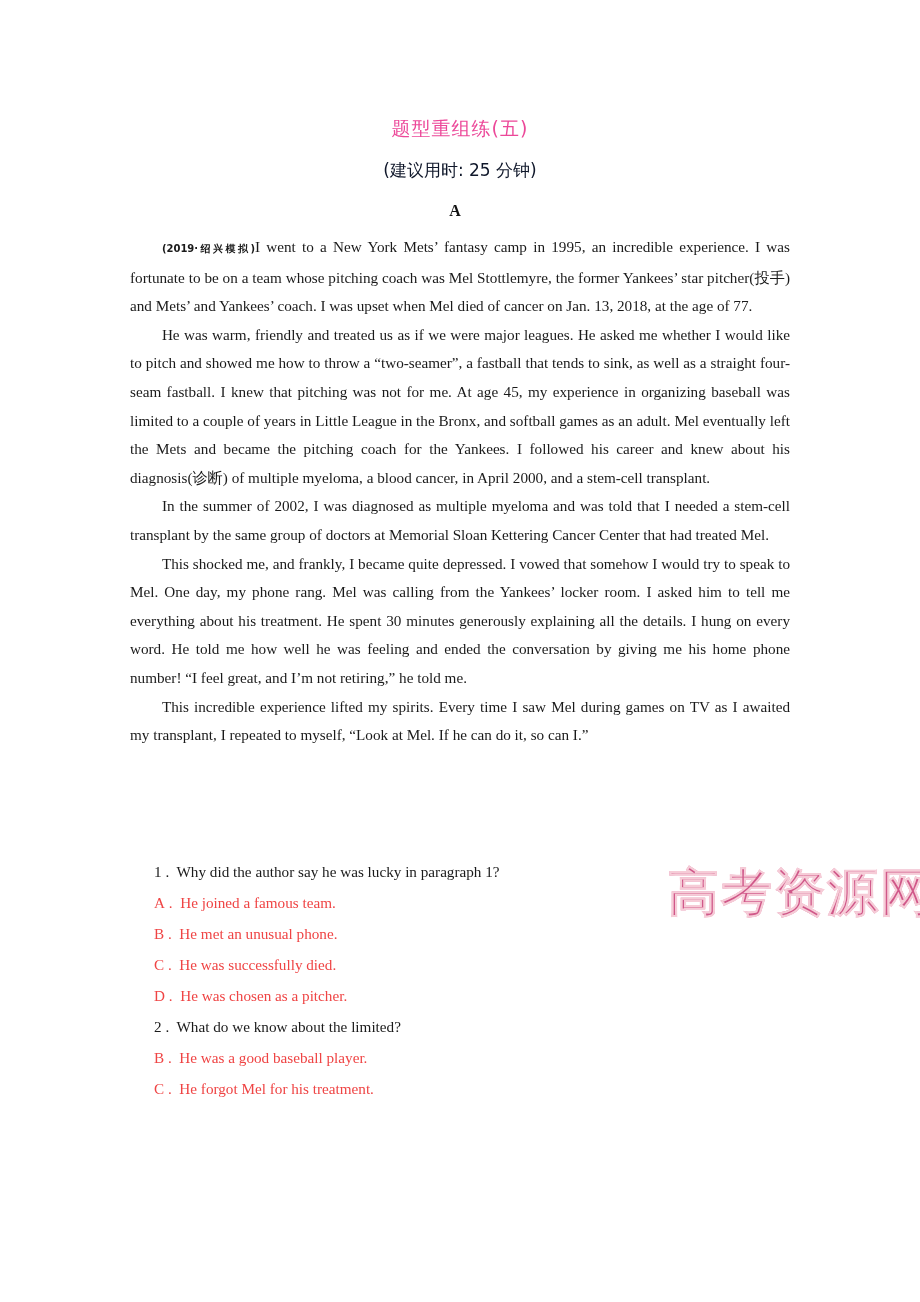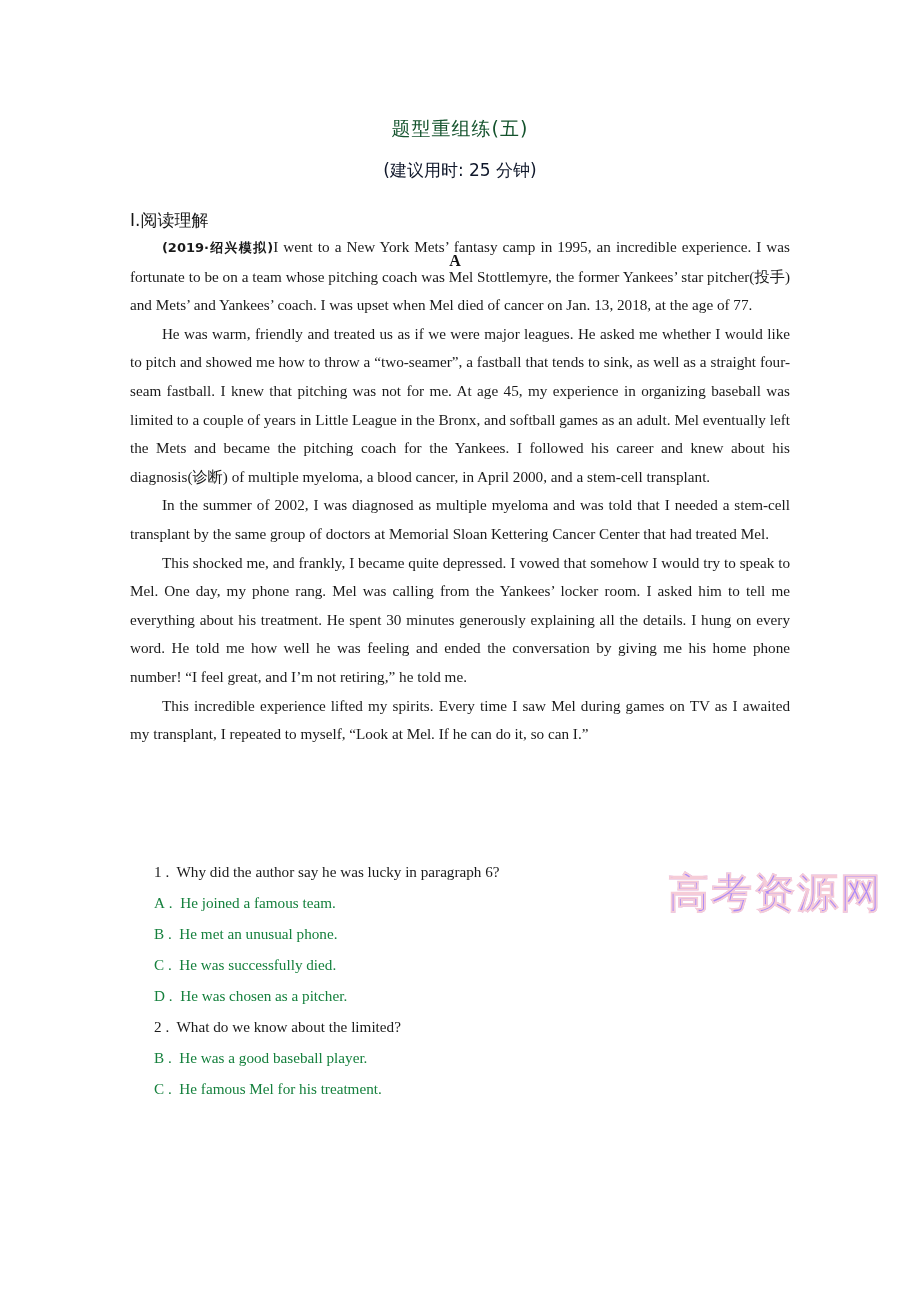--- a/index.html
+++ b/index.html
@@ -24,21 +24,21 @@
 
   
   .doc-title {
     text-align: center;
     font-size: 19px;
     letter-spacing: 1px;
     margin: 0;
     padding-top: 116px;
     font-family: "DejaVu Sans", "Liberation Sans", sans-serif;
     font-weight: 400;
-    color: #14532d;
+    color: #ec4899;
   }
   .doc-subtitle {
     text-align: center;
     font-size: 17px;
     margin: 0;
     padding-top: 17px;
     font-family: "DejaVu Sans", "Liberation Sans", sans-serif;
     font-weight: 400;
     color: #0f172a;
   }
@@ -73,21 +73,21 @@
     font-size: 15.2px;
     line-height: 28.6px;
     text-align: justify;
     text-justify: inter-word;
     text-indent: 2.1em;
     color: #1a1a1a;
   }
   .src {
     font-family: "DejaVu Sans", "Liberation Sans", sans-serif;
     font-weight: bold;
-    font-size: 13px;
+    font-size: 10px;
   }
 
   
   .questions {
     position: absolute;
     left: 130px;
     top: 856px;
     width: 660px;
   }
   .q-item { margin: 0; }
@@ -97,75 +97,74 @@
     margin: 0;
     padding-left: 24px;
     color: #1a1a1a;
   }
   .q-stem .num { letter-spacing: 0.25em; }
   .opt {
     font-size: 15.2px;
     line-height: 31px;
     margin: 0;
     padding-left: 24px;
-    color: #15803d;
+    color: #ef4444;
   }
   .opt .lbl { letter-spacing: 0.25em; }
 
   
   .watermark {
     position: absolute;
     left: 668px;
     top: 866px;
     width: 212px;
     height: 54px;
     font-family: "DejaVu Sans", "Liberation Sans", sans-serif;
-    font-size: 41px;
+    font-size: 51px;
     font-weight: bold;
     letter-spacing: 2px;
-    color: #8b5cf6;
+    color: #be185d;
     opacity: 0.72;
     white-space: nowrap;
     line-height: 54px;
     user-select: none;
     pointer-events: none;
     -webkit-text-stroke: 0.5px #f3b9c9;
   }
 </style>
 </head>
 <body>
 
 <div class="page">
 
   <h1 class="doc-title">题型重组练(五)</h1>
   <div class="doc-subtitle">(建议用时: 25 分钟)</div>
-  <div class="section-heading">Ⅰ.阅读理解</div>
   <div class="part-letter">A</div>
 
   <div class="body-block">
     <p class="para"><span class="src">(2019·绍兴模拟)</span><span>I went to a New York Mets’ fantasy camp in 1995, an incredible experience. I was fortunate to be on a team whose pitching coach was Mel Stottlemyre, the former Yankees’  star pitcher(投手) and Mets’ and Yankees’ coach. I was upset when Mel died of cancer on Jan. 13, 2018, at the age of 77.</span></p>
     <p class="para">He was warm, friendly and treated us as if we were major leagues. He asked me whether I would like to pitch and showed me how to throw a “two-seamer”, a fastball that tends to sink, as well as a straight four-seam fastball. I knew that pitching was not for me. At age 45, my experience in organizing baseball was limited to a couple of years in Little League in the Bronx, and softball games as an adult. Mel eventually left the Mets and became the pitching coach for the Yankees. I followed his career and knew about his diagnosis(诊断) of multiple myeloma, a blood cancer, in April 2000, and a stem-cell transplant.</p>
     <p class="para">In the summer of 2002, I was diagnosed as multiple myeloma and was told that I needed a stem-cell transplant by the same group of doctors at Memorial Sloan Kettering Cancer Center that had treated Mel.</p>
     <p class="para">This shocked me, and frankly, I became quite depressed. I vowed that somehow I would try to speak to Mel. One day, my phone rang. Mel was calling from the Yankees’ locker room. I asked him to tell me everything about his treatment. He spent 30 minutes generously explaining all the details. I hung on every word. He told me how well he was feeling and ended the conversation by giving me his home phone number! “I feel great, and I’m not retiring,” he told me.</p>
     <p class="para">This incredible experience lifted my spirits. Every time I saw Mel during games on TV as I awaited my transplant, I repeated to myself, “Look at Mel. If he can do it, so can I.”</p>
   </div>
 
   <div class="questions">
 
     <div class="q-item">
-      <div class="q-stem"><span class="num">1.</span> <span>Why did the author say he was lucky in paragraph 6?</span></div>
+      <div class="q-stem"><span class="num">1.</span> <span>Why did the author say he was lucky in paragraph 1?</span></div>
       <div class="opt"><span class="lbl">A.</span> <span>He joined a famous team.</span></div>
       <div class="opt"><span class="lbl">B.</span> <span>He met an unusual phone.</span></div>
       <div class="opt"><span class="lbl">C.</span> <span>He was successfully died.</span></div>
       <div class="opt"><span class="lbl">D.</span> <span>He was chosen as a pitcher.</span></div>
     </div>
 
     <div class="q-item">
       <div class="q-stem"><span class="num">2.</span> <span>What do we know about the limited?</span></div>
       <div class="opt"><span class="lbl">B.</span> <span>He was a good baseball player.</span></div>
-      <div class="opt"><span class="lbl">C.</span> <span>He famous Mel for his treatment.</span></div>
+      <div class="opt"><span class="lbl">C.</span> <span>He forgot Mel for his treatment.</span></div>
     </div>
 
   </div>
 
   <div class="watermark">高考资源网</div>
 
 </div>
 
 </body></html>

